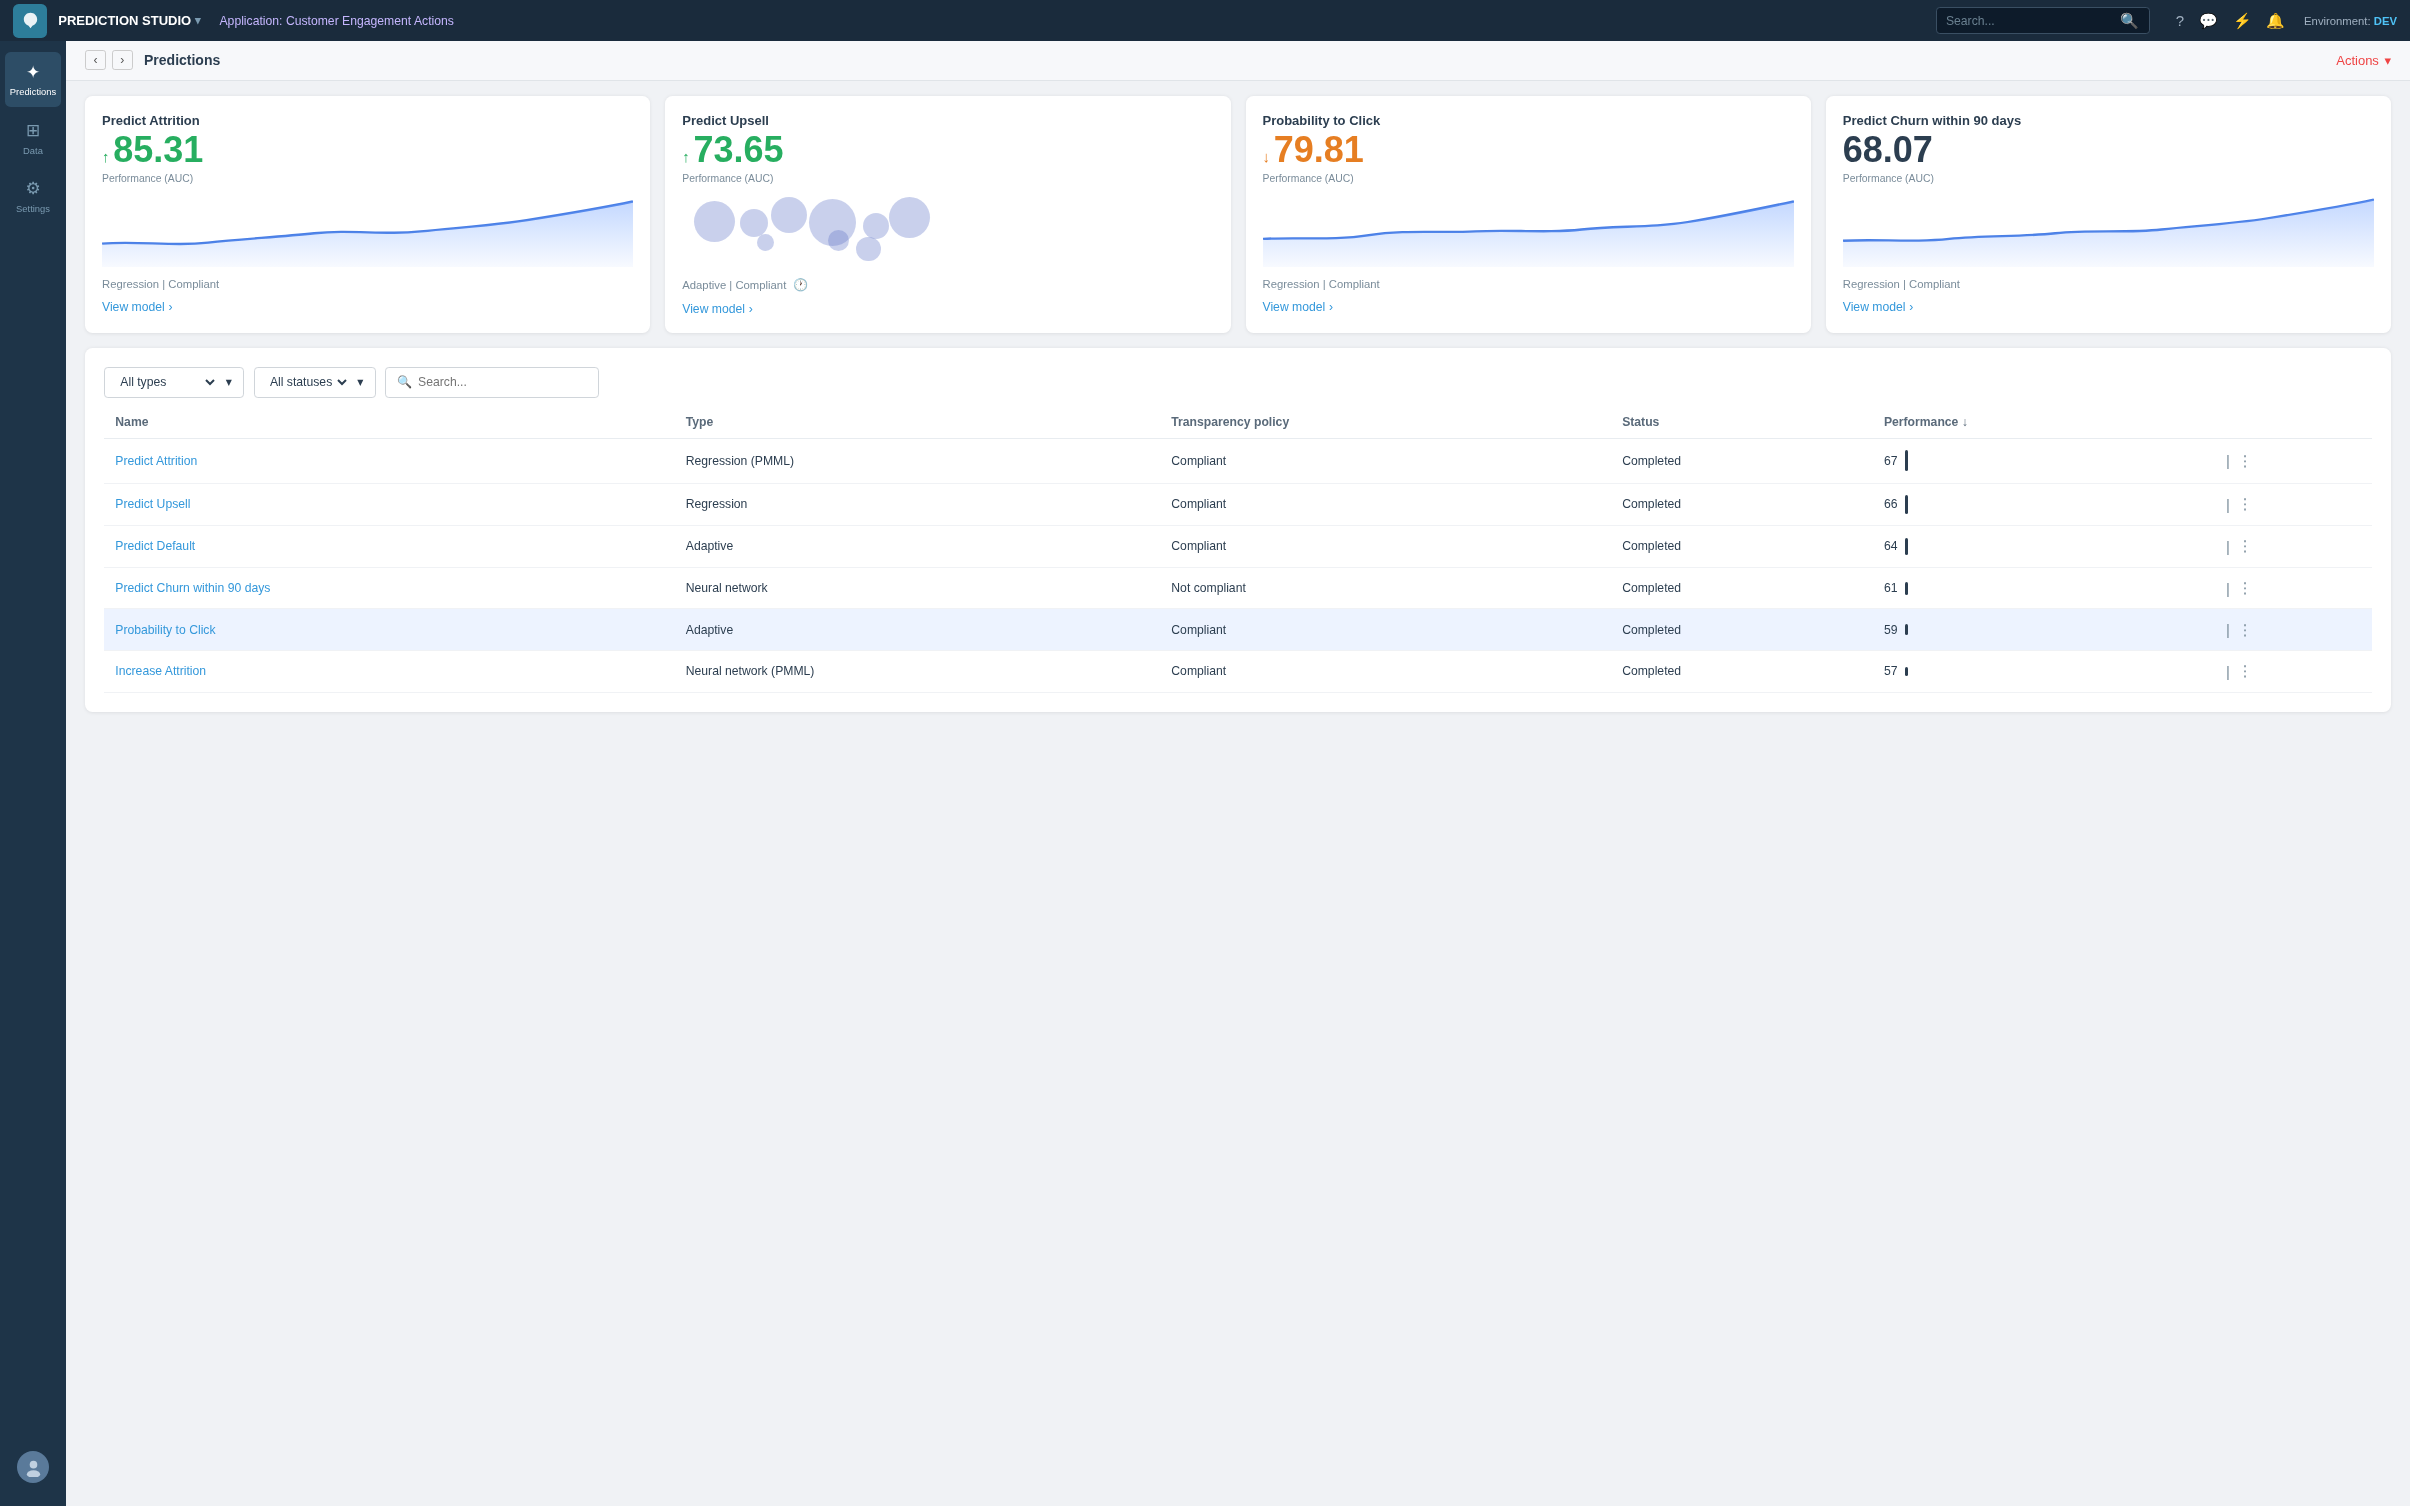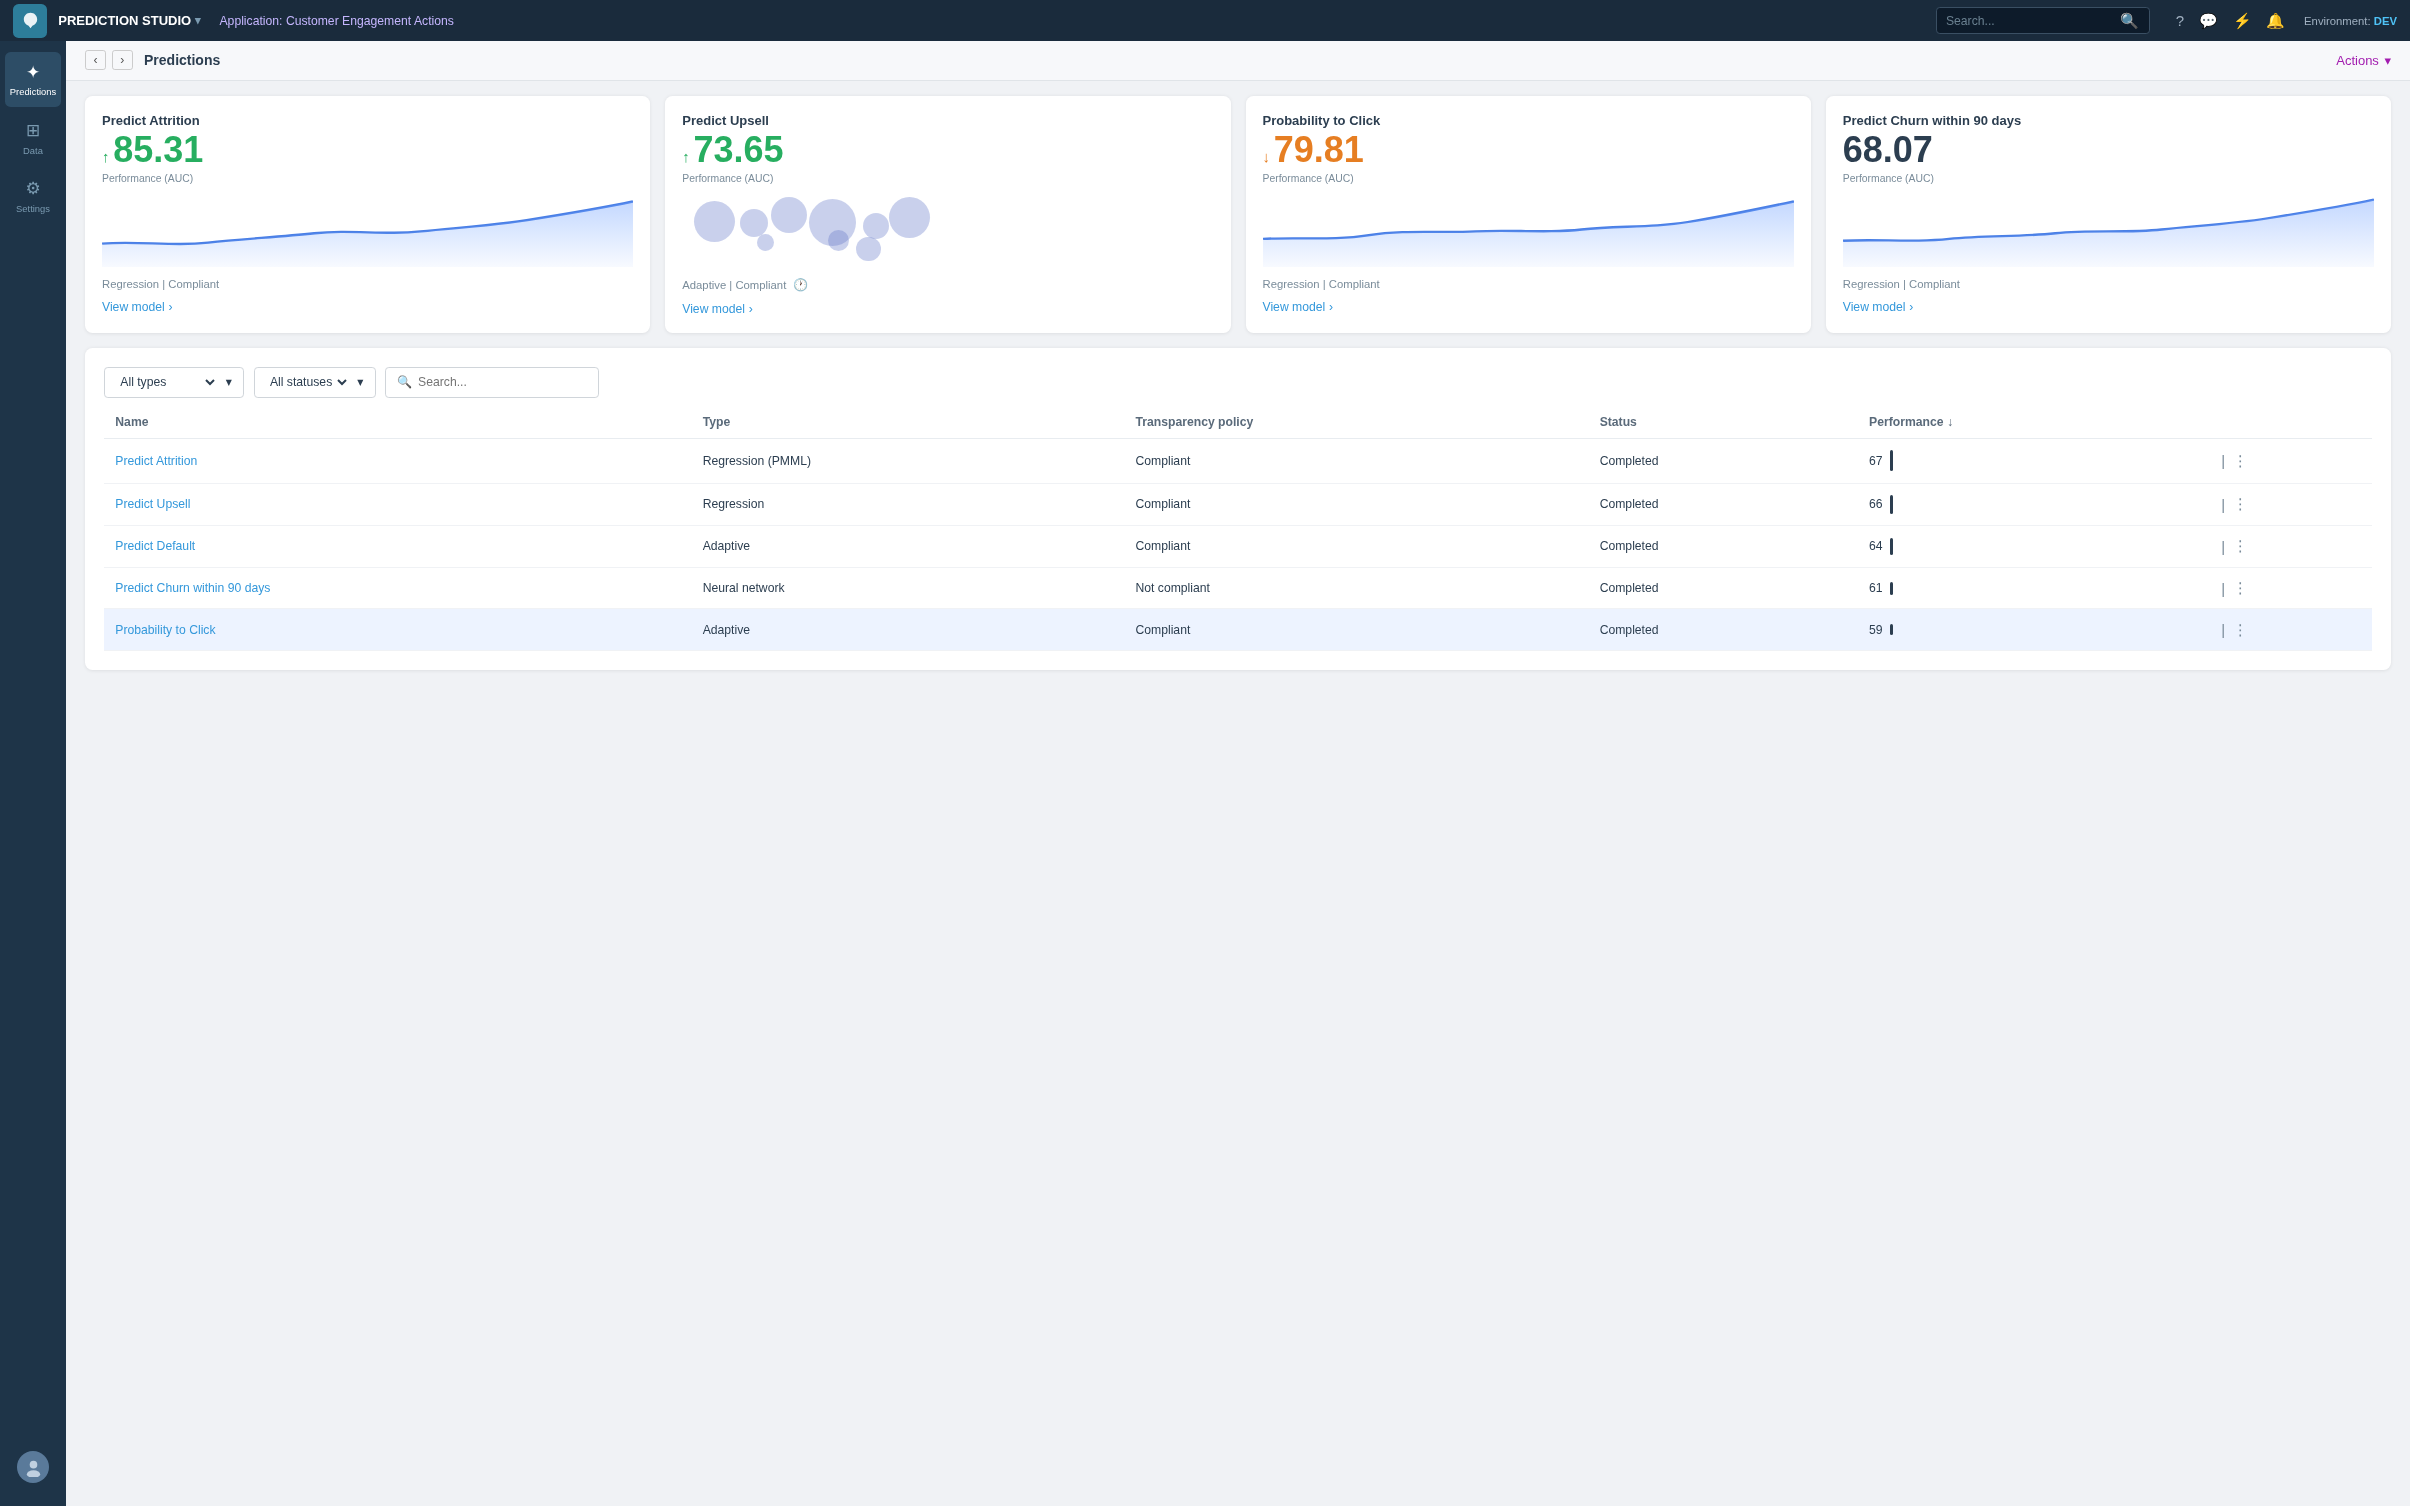--- a/index.html
+++ b/index.html
@@ -125,21 +125,21 @@
     }
     .breadcrumb-nav { display: flex; gap: 5.6px; }
     .breadcrumb-nav button {
       background: none; border: 0.9px solid #ccc; border-radius: 2.8px;
       padding: 1.9px 7.5px; cursor: pointer; color: #555; font-size: 12.2px;
     }
     .breadcrumb-title { font-size: 14px; font-weight: 600; color: #2c3e50; }
     .breadcrumb-actions {
       margin-left: auto;
       display: flex; align-items: center; gap: 5.6px;
-      color: #a21caf; font-size: 13px; cursor: pointer;
+      color: #ef4444; font-size: 13px; cursor: pointer;
     }
 
     
     .cards-section {
       padding: 15px 19px;
       background: #f0f2f5;
     }
     .cards-grid {
       display: grid;
       grid-template-columns: repeat(4, 1fr);
@@ -556,20 +556,38 @@
               </div>
             </td>
             <td class="col-actions">
               <div class="action-dots">
                 <span>|</span>
                 <span>⋮</span>
               </div>
             </td>
           </tr>
 
+          <tr>
+            <td><span class="name-link">Increase Attrition</span></td>
+            <td>Neural network (PMML)</td>
+            <td>Compliant</td>
+            <td>Completed</td>
+            <td>
+              <div class="perf-bar">
+                <span>57</span>
+                <span class="mini-bar" style="height:9.4px;"></span>
+              </div>
+            </td>
+            <td class="col-actions">
+              <div class="action-dots">
+                <span>|</span>
+                <span>⋮</span>
+              </div>
+            </td>
+          </tr>
 
 
         </tbody>
       </table>
     </div>
 
   </div>
 </div>
 
 

